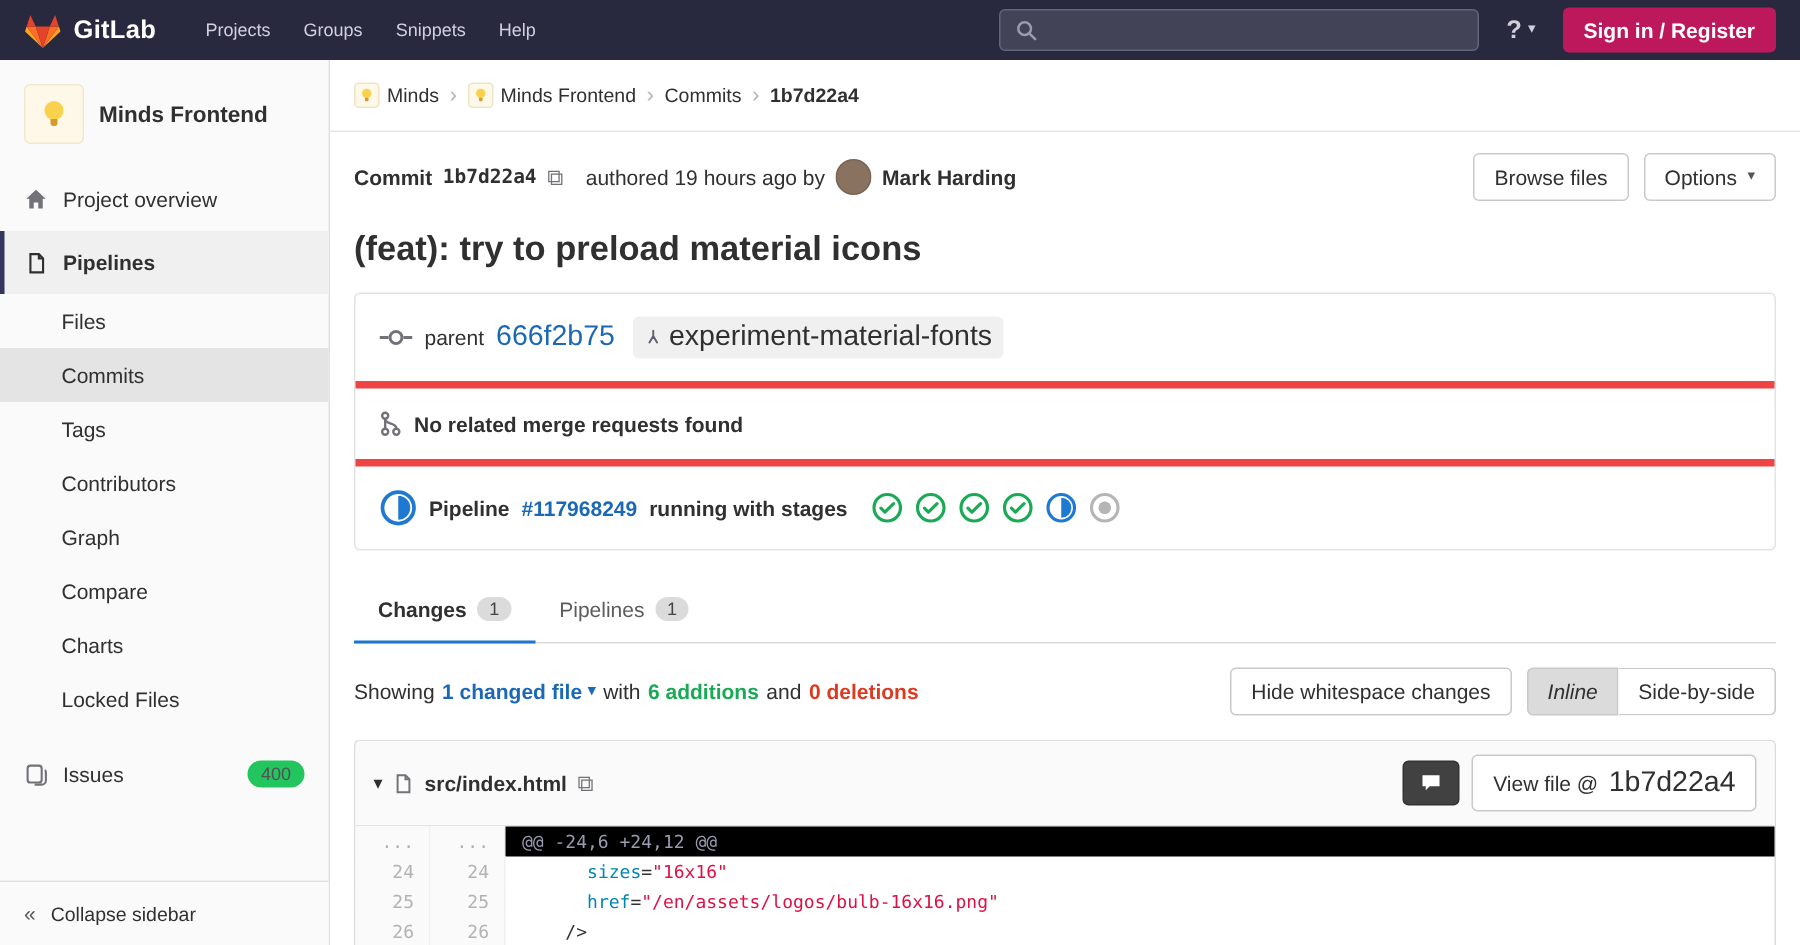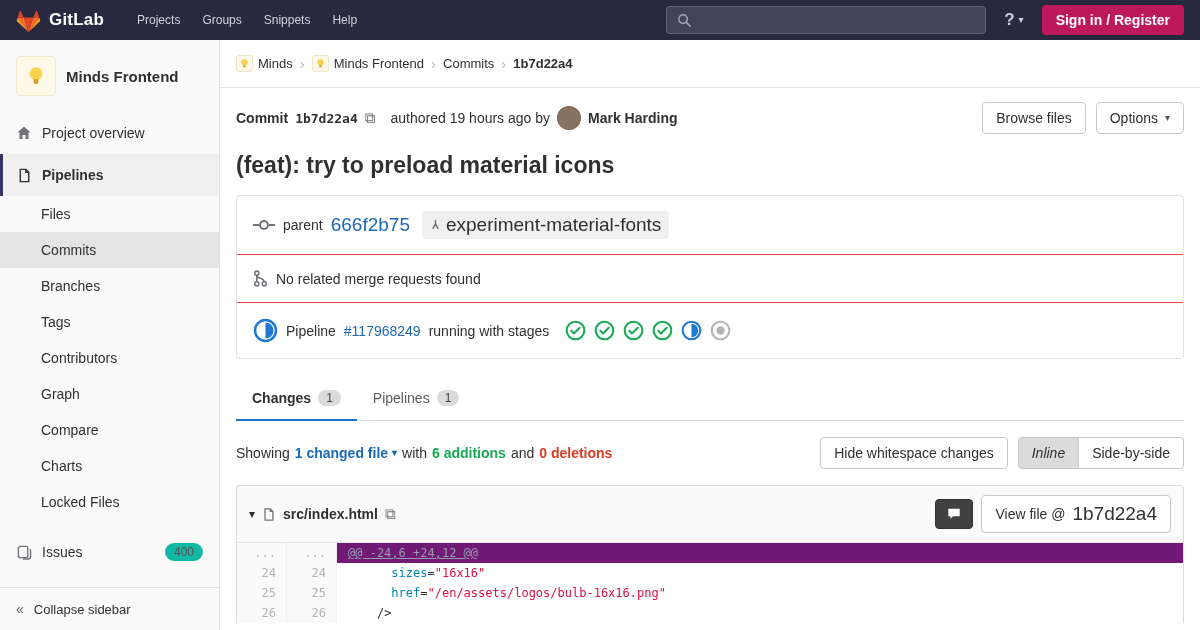--- a/index.html
+++ b/index.html
@@ -27,21 +27,21 @@
   .proj { display:flex; align-items:center; gap:10px; padding:16px; }
   .proj-avatar { width:40px; height:40px; border-radius:4px; background:#fdf8e7; border:1px solid #f1e8cd; display:flex; align-items:center; justify-content:center; }
   .proj-name { font-weight:700; font-size:15px; }
   .side-item { display:flex; align-items:center; gap:10px; padding:13px 16px; position:relative; cursor:pointer; }
   .side-item .sicon { width:16px; height:16px; display:flex; align-items:center; justify-content:center; }
   .side-item.active { font-weight:700; background:#f0f0f0; }
   .side-item.active::before { content:""; position:absolute; left:0; top:0; bottom:0; width:3px; background:#35355f; }
   .sub-item { padding:10px 16px 10px 41px; font-size:14px; cursor:pointer; }
   .sub-item.active { background:#e4e4e4; }
   .issues-row { margin-top:10px; }
-  .count-badge { margin-left:auto; background:#14b8a6; border-radius:10px; padding:2px 9px; font-size:12px; color:#525252; }
+  .count-badge { margin-left:auto; background:#22c55e; border-radius:10px; padding:2px 9px; font-size:12px; color:#525252; }
   .collapse-bar { position:absolute; bottom:0; left:0; right:0; border-top:1px solid #e1e1e1; display:flex; align-items:center; gap:10px; padding:13px 16px; font-size:13px; background:#fafafa; cursor:pointer; }
   .collapse-icon { font-size:14px; color:#555; }
 
   
   .main { flex:1; display:flex; flex-direction:column; overflow:hidden; }
   .breadcrumbs { display:flex; align-items:center; gap:7px; padding:0 16px; height:48px; border-bottom:1px solid #e5e5e5; font-size:13px; flex-shrink:0; }
   .crumb { display:flex; align-items:center; gap:5px; cursor:pointer; color:#303030; }
   .crumb-avatar { width:17px; height:17px; border-radius:3px; background:#fdf8e7; border:1px solid #eee4c6; display:flex; align-items:center; justify-content:center; }
   .crumb-sep { color:#b5b5b5; font-size:15px; }
   .crumb-current { font-weight:600; }
@@ -56,21 +56,21 @@
   .author-name { font-weight:700; }
   .meta-actions { margin-left:auto; display:flex; gap:10px; }
   .btn { background:#fff; border:1px solid #c9c9c9; border-radius:4px; padding:7px 13px; font-size:14px; color:#303030; display:inline-flex; align-items:center; gap:7px; cursor:pointer; white-space:nowrap; font-family:inherit; }
   .btn .caret { color:#555; }
   .btn.selected { background:#dbdbdb; }
 
   .commit-title { font-size:23px; font-weight:700; margin:18px 0 16px; }
 
   .info-box { border:1px solid #e3e3e3; border-radius:4px; }
   .info-row { display:flex; align-items:center; gap:8px; padding:15px 16px; }
-  .info-row + .info-row { border-top:1px solid #ef4444; }
+  .info-row + .info-row { border-top:5px solid #ef4444;font-weight:bold; }
   .row-icon { color:#737278; display:flex; align-items:center; }
   .link { color:#1b69b6; cursor:pointer; }
   .mono { font-family:Liberation Sans, sans-serif; font-size:19px; font-weight:400; }
   .ref-pill { display:inline-flex; align-items:center; gap:5px; background:#f0f0f0; border-radius:4px; padding:3px 8px; margin-left:4px; cursor:pointer; }
   .stages { display:flex; align-items:center; gap:8px; margin-left:8px; }
   .stage { display:flex; cursor:pointer; }
 
   .tabs { display:flex; margin-top:18px; border-bottom:1px solid #dbdbdb; }
   .tab { padding:13px 16px; display:flex; gap:7px; align-items:center; color:#5c5c5c; cursor:pointer; border-bottom:2px solid transparent; margin-bottom:-1px; }
   .tab.active { color:#303030; font-weight:600; border-bottom-color:#1f75cb; }
@@ -89,21 +89,21 @@
   .diff-header { display:flex; align-items:center; gap:7px; padding:9px 12px; background:#fafafa; border-bottom:1px solid #e3e3e3; border-radius:4px 4px 0 0; }
   .chev-down { font-size:12px; color:#303030; cursor:pointer; }
   .file-name { font-weight:700; }
   .diff-header-right { margin-left:auto; display:flex; gap:8px; align-items:center; }
   .comment-btn { background:#414141; border:1px solid #333; border-radius:4px; padding:7px 11px; display:flex; align-items:center; cursor:pointer; }
 
   .diff-table { font-family:"DejaVu Sans Mono", monospace; font-size:12px; line-height:20px; }
   .diff-row { display:grid; grid-template-columns:50px 50px 1fr; }
   .ln { text-align:right; padding-right:10px; color:#b3b3b3; background:#fafafa; border-right:1px solid #f0f0f0; cursor:pointer; }
   .code { padding-left:11px; white-space:pre; color:#303030; }
-  .diff-row.hunk .code { background:#701a75; color:#9a9ab0;text-decoration:underline; }
+  .diff-row.hunk .code { background:#000000; color:#9a9ab0; }
   .tok-attr { color:#0086b3; }
   .tok-str { color:#d14; }
 </style>
 </head>
 <body>
 
 <div class="navbar">
   <div class="logo">
     <span style="display:flex;">
       <svg width="25" height="25" viewBox="0 0 36 36">
@@ -164,21 +164,20 @@
         <svg width="15" height="15" viewBox="0 0 16 16">
             <path d="M3.5 1.5h6l3 3V14.5h-9Z" fill="none" stroke="#303030" stroke-width="1.5"></path>
             <path d="M9.5 1.5v3h3" fill="none" stroke="#303030" stroke-width="1.5"></path>
           </svg>
       </span>
       <span>Pipelines</span>
     </div>
 
     <div class="sub-item">Files</div>
     <div class="sub-item active">Commits</div>
-    <div class="sub-item">Branches</div>
     <div class="sub-item">Tags</div>
     <div class="sub-item">Contributors</div>
     <div class="sub-item">Graph</div>
     <div class="sub-item">Compare</div>
     <div class="sub-item">Charts</div>
     <div class="sub-item">Locked Files</div>
 
     <div class="side-item issues-row">
       <span class="sicon">
         <svg width="15" height="15" viewBox="0 0 16 16">

